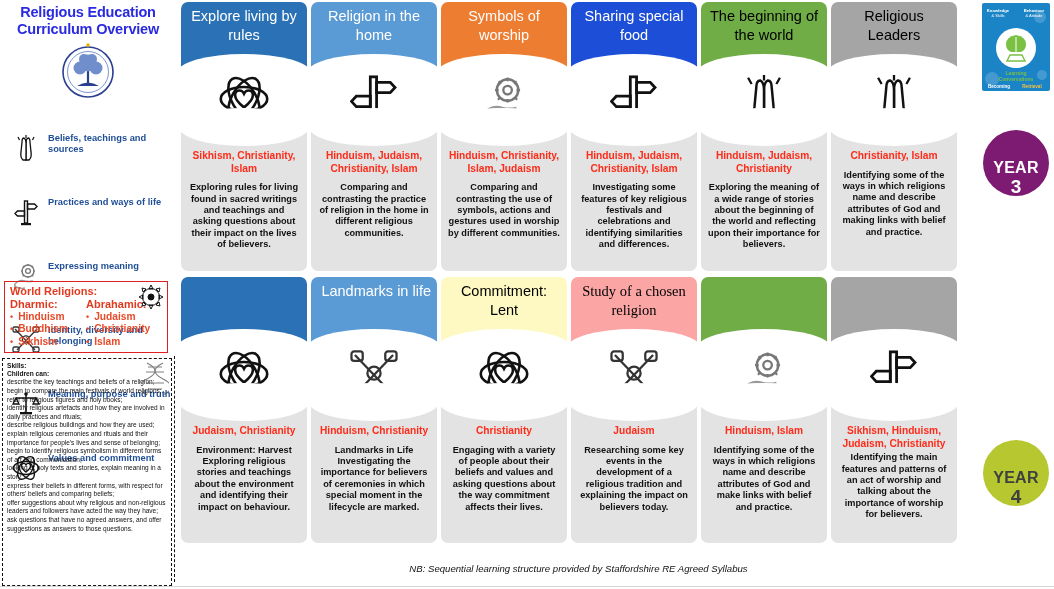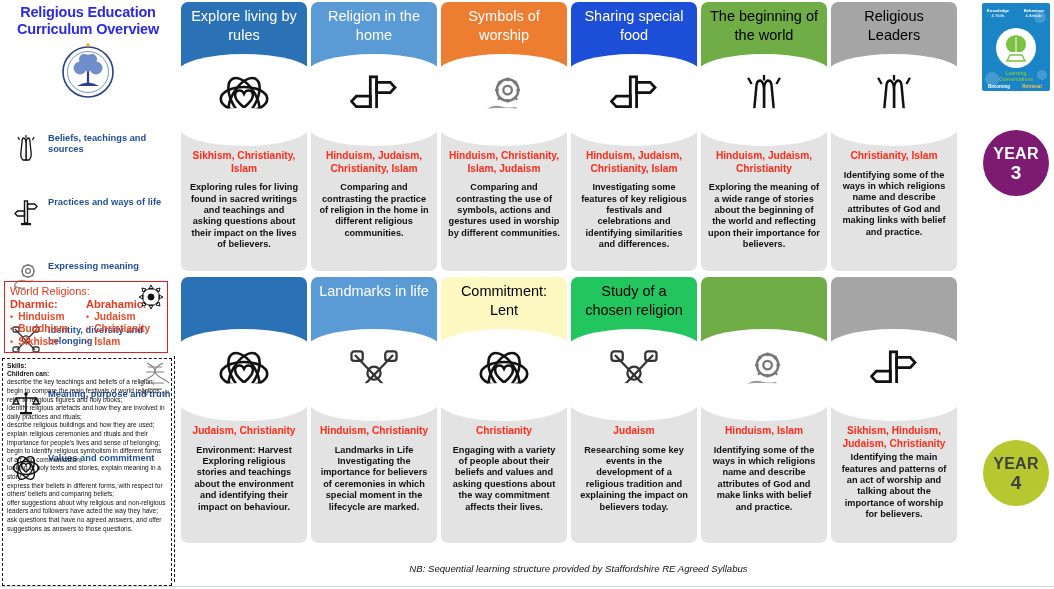--- a/index.html
+++ b/index.html
@@ -25,21 +25,21 @@
   .key-list{margin:0;padding:0 0 0 4px;}
   .key-row{display:flex;align-items:flex-start;height:32px;margin-bottom:2px;margin-top:32px;}
   .key-ico{width:44px;height:30px;display:flex;align-items:center;justify-content:center;flex:0 0 44px;}
   .key-label{font-size:9.3px;color:#1f4e96;font-weight:bold;line-height:11px;}
 
   
   .wr-box{
     position:absolute;left:4px;top:281px;width:164px;height:72px;
     border:1.4px solid #e02020;box-sizing:border-box;padding:3px 5px 0 5px;
   }
-  .wr-title{color:#e23a1f;font-weight:normal;font-size:11px;line-height:13px;}
+  .wr-title{color:#e23a1f;font-weight:bold;font-size:11px;line-height:13px;}
   .wr-cols{display:flex;margin-top:0px;}
   .wr-col{flex:1;}
   .wr-head{color:#e23a1f;font-weight:bold;font-size:11px;line-height:13px;}
   .wr-item{color:#e84b2a;font-weight:bold;font-size:10.2px;line-height:12.4px;display:flex;gap:5px;}
   .wr-bullet{font-size:9px;line-height:12.4px;}
   .wr-badge{position:absolute;right:3px;top:2px;width:26px;height:26px;}
 
   
   .skills-box{
     position:absolute;left:2px;top:358px;width:170px;height:228px;
@@ -54,21 +54,21 @@
   .v-divider{position:absolute;left:174px;top:356px;width:0;height:226px;border-left:1.6px dashed #111;}
 
   
   .grid{position:absolute;left:181px;top:2px;width:795px;}
   .row{display:flex;gap:4px;}
   .row2{margin-top:6px;}
   .card{width:126px;position:relative;}
 
   .card-head{
     position:relative;height:68px;border-radius:7px 7px 0 0;
-    display:flex;align-items:flex-start;justify-content:center;
+    display:flex;align-items:flex-start;justify-content:flex-end;
     text-align:center;padding:5px 6px 0;box-sizing:border-box;
     font-size:14.5px;line-height:19px;font-weight:normal;
     overflow:hidden;
   }
   .card-head .scallop{
     position:absolute;left:-4px;right:-4px;bottom:-22px;height:38px;
     background:#ffffff;border-radius:50%;
   }
   .card-head span{position:relative;z-index:2;}
 
@@ -87,21 +87,21 @@
   .desc{position:relative;z-index:2;color:#111;font-weight:bold;font-size:9.2px;line-height:11.4px;}
 
   
   .row2 .card-body{min-height:140px;}
 
   
   .right-col{position:absolute;left:978px;top:0;width:76px;height:589px;}
   .emp-logo{position:absolute;left:4px;top:3px;width:68px;height:88px;border-radius:2px;overflow:hidden;}
   .year-badge{
     position:absolute;width:66px;height:66px;border-radius:50%;
-    display:flex;flex-direction:column;align-items:center;justify-content:center;
+    display:flex;flex-direction:column;align-items:center;justify-content:flex-end;
     font-weight:bold;line-height:19px;
   }
   .year-badge .y1{font-size:16px;letter-spacing:.3px;}
   .year-badge .y2{font-size:19px;}
   #year3{left:5px;top:130px;background:#7d1a72;color:#ffffff;}
   #year4{left:5px;top:440px;background:#b7c72f;color:#3f4040;}
 
   
   .footer{
     position:absolute;left:181px;top:563px;width:795px;text-align:center;
@@ -497,21 +497,21 @@
             </svg>
         </div>
         <div class="card-body">
           <div class="scallop-top"></div>
           <div class="relig">Christianity</div>
           <div class="desc">Engaging with a variety of people about their beliefs and values and asking questions about the way commitment affects their lives.</div>
         </div>
       </div>
 
       <div class="card">
-        <div class="card-head" style="background:#22c55e;color:#000000;">
+        <div class="card-head" style="background:#fca5a5;color:#000000;font-family:Liberation Serif, serif;">
           <span>Study of a chosen religion</span>
           <div class="scallop"></div>
         </div>
         <div class="card-icon">
           <svg width="52" height="50" viewBox="0 0 30 28">
             <g stroke="#333" stroke-width="1.3" fill="none">
               <path d="M4 3 L24 24"></path>
                 <path d="M26 3 L6 24"></path>
               <rect x="2" y="1" width="6.5" height="5.4" rx="1.5"></rect>
               <rect x="21.5" y="1" width="6.5" height="5.4" rx="1.5"></rect>

